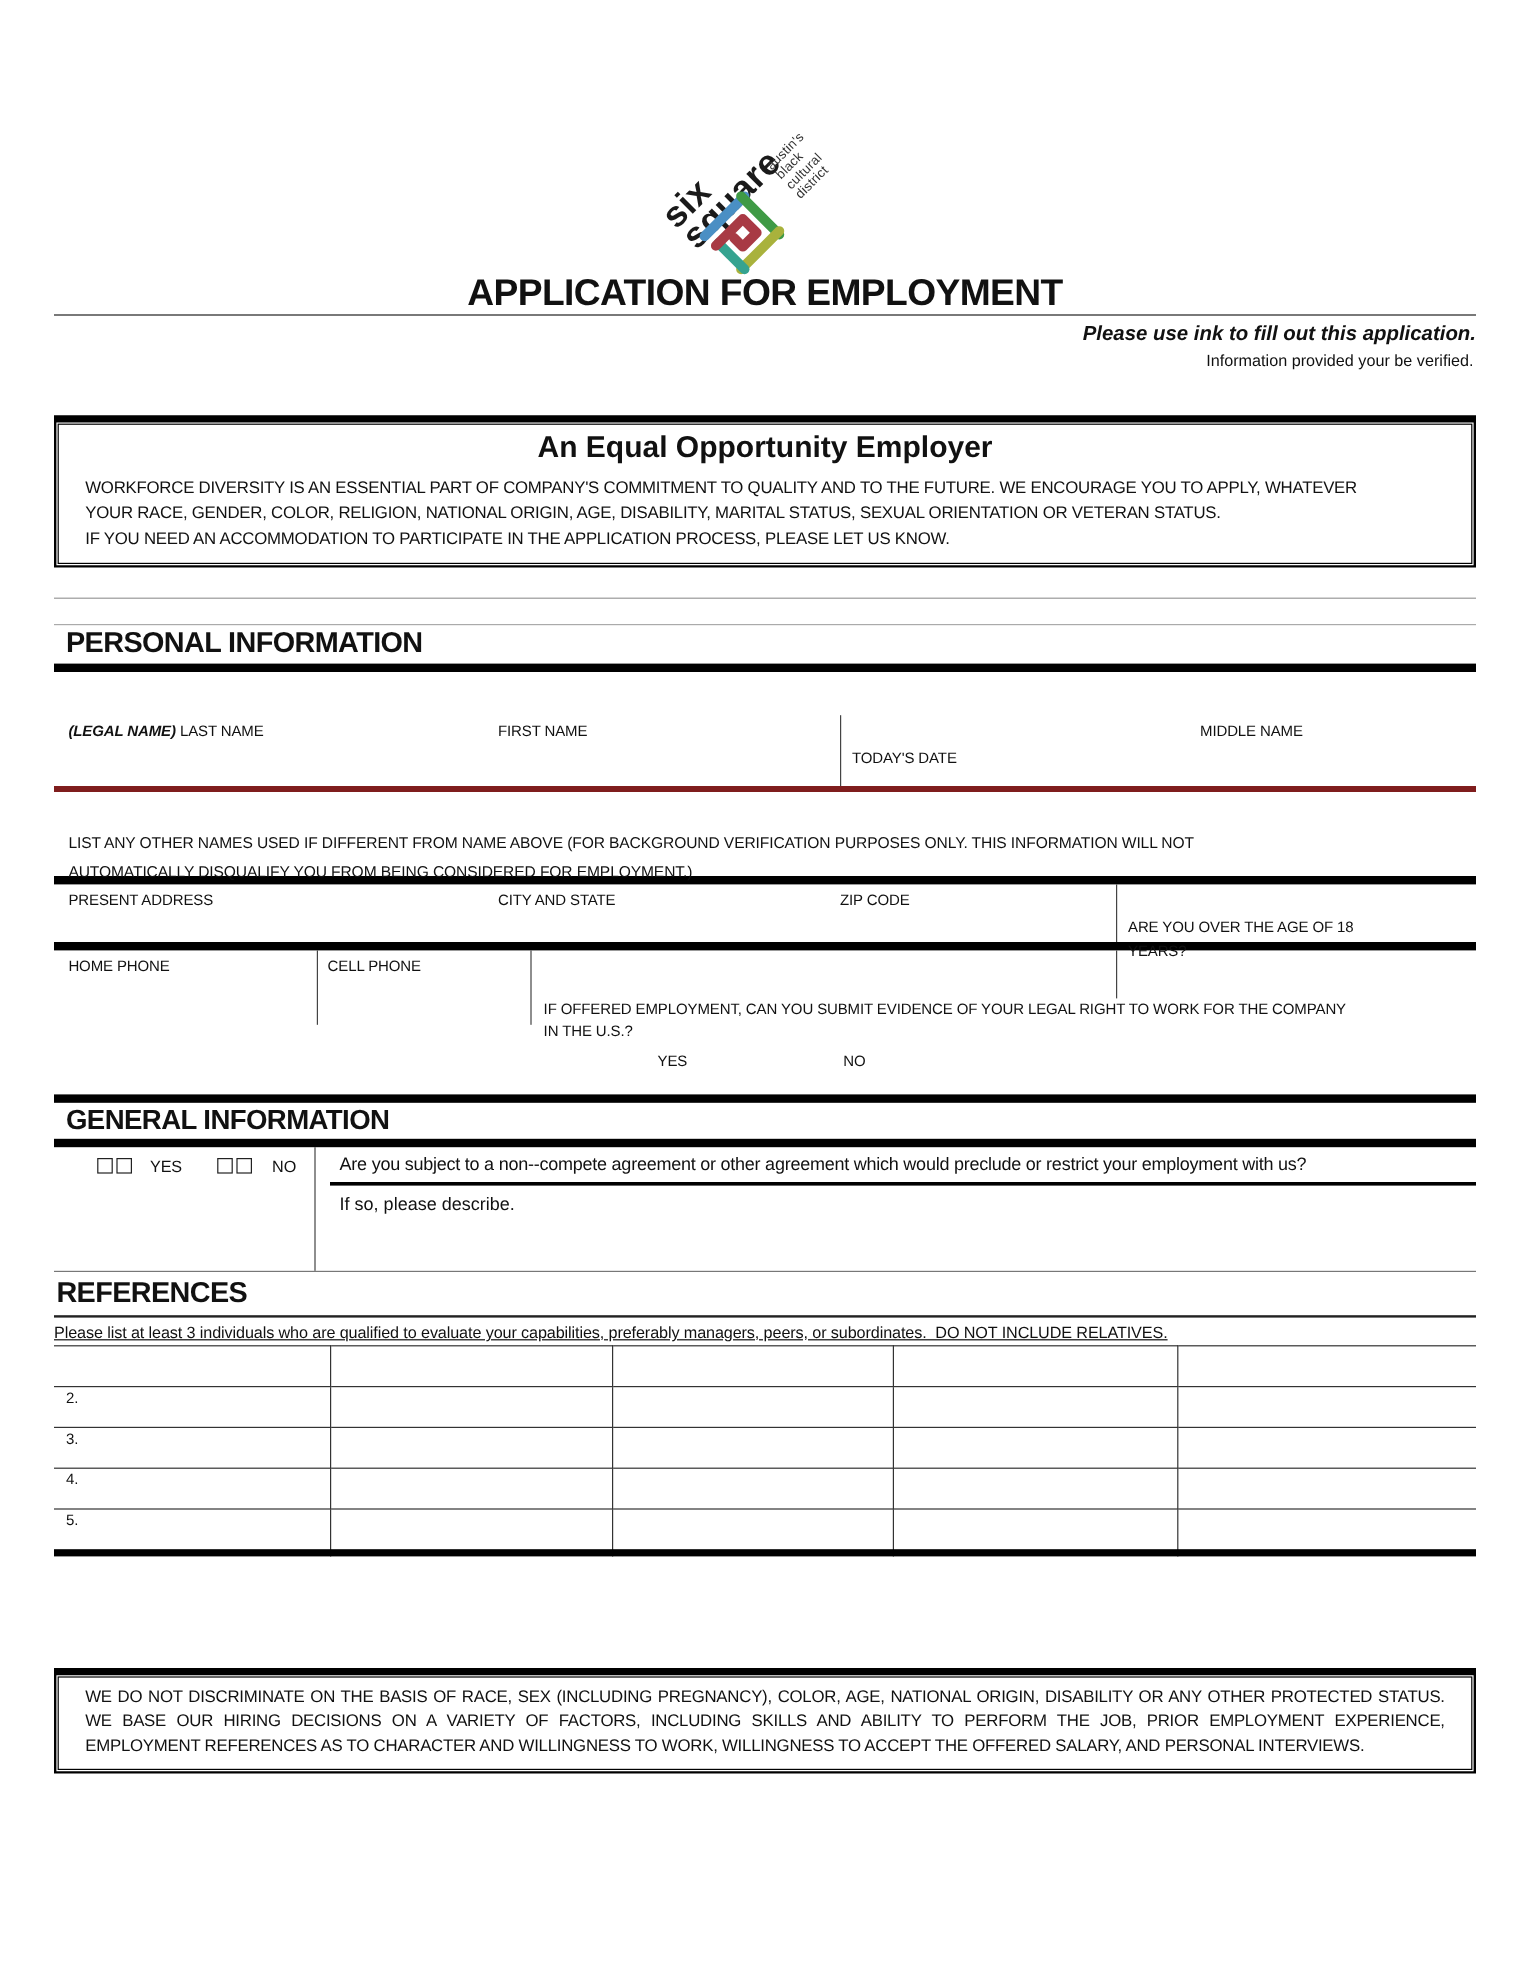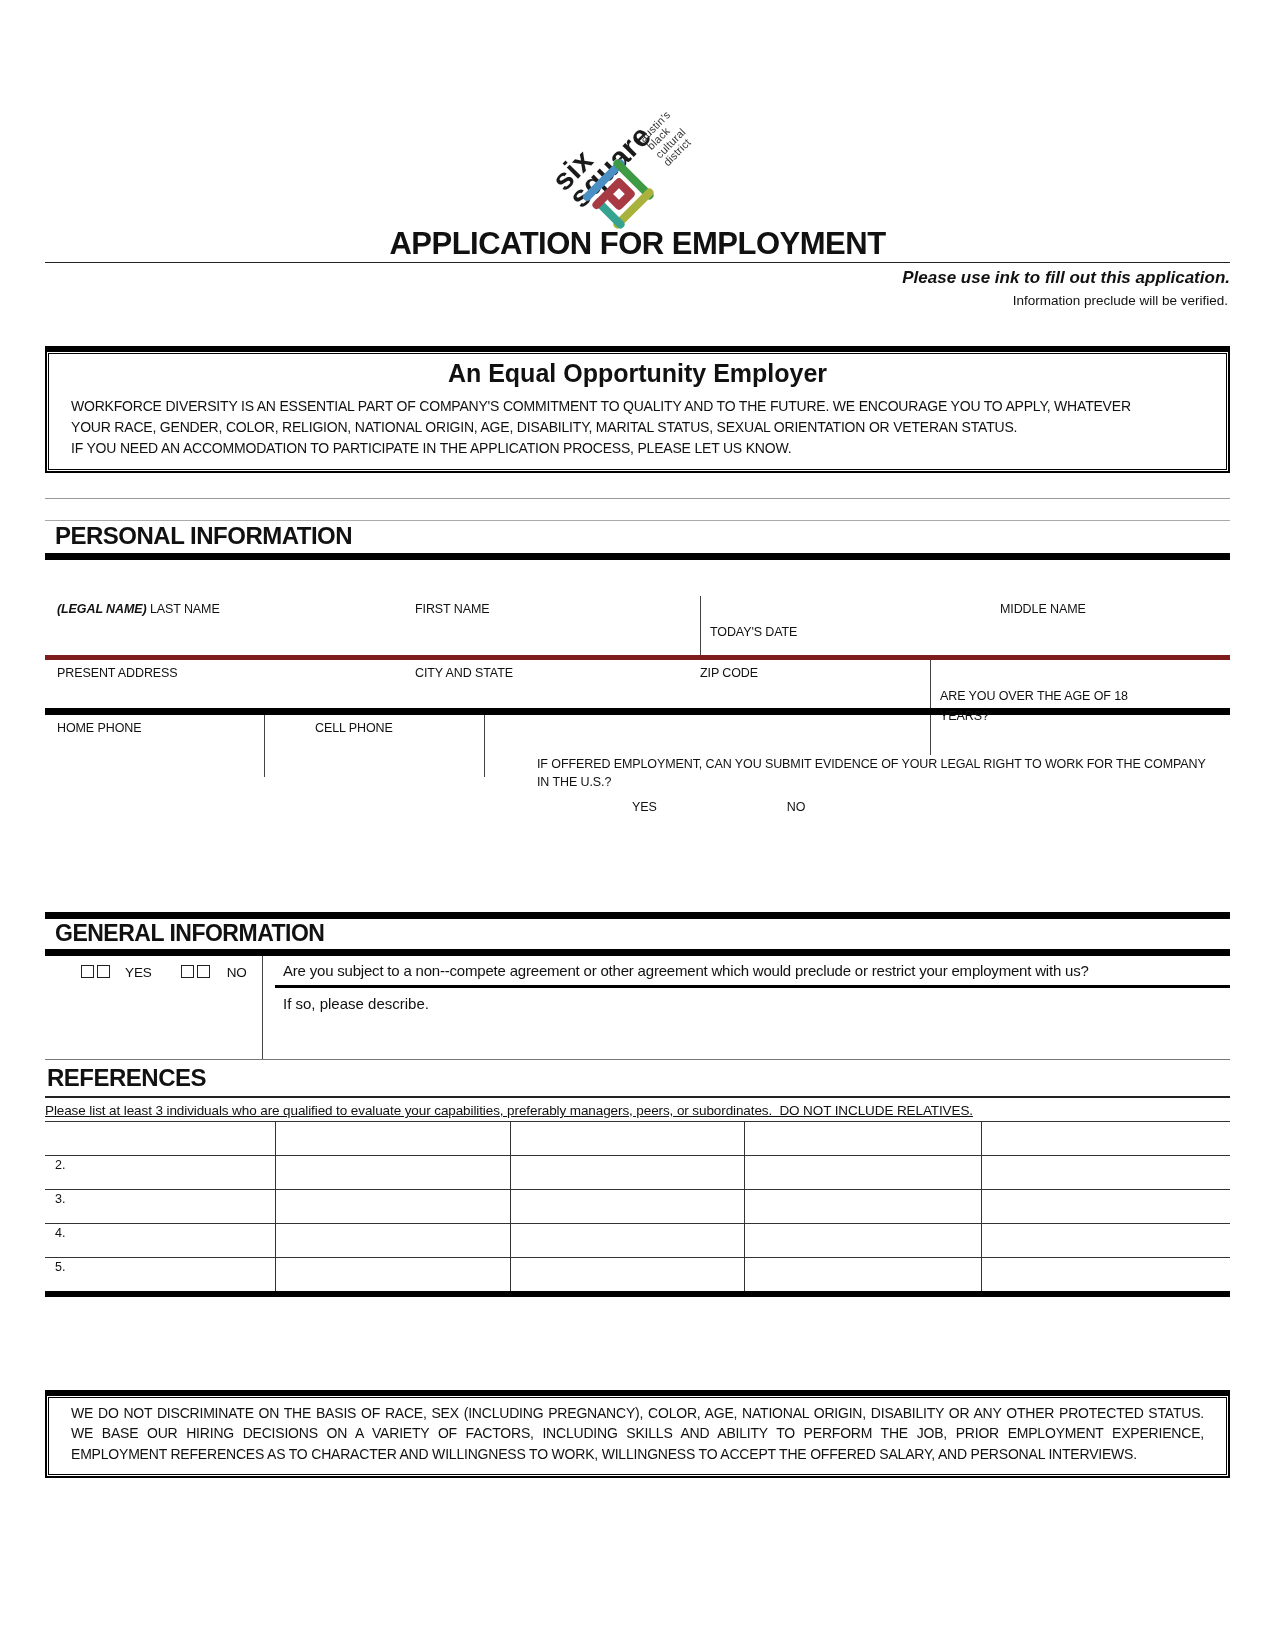--- a/index.html
+++ b/index.html
@@ -40,21 +40,21 @@
   #personal{top:520px;}
   .p-row{display:flex;box-sizing:border-box;font-size:12.5px;letter-spacing:-.1px;}
   .p-row .cell{box-sizing:border-box;padding-top:6px;}
   .c1{width:370px;padding-left:12px;}
   .c2{width:285px;}
   .c3{width:230px;}
   .c4{flex:1;border-left:1px solid #444;padding-left:9px;white-space:pre-line;line-height:1.6;}
   .p-row1{height:64px;border-bottom:5px solid #7f1d1d;margin-top:36px;}
   .p-row2{height:63px;border-bottom:7px solid #000;padding:7px 0 0 12px;font-size:13px;white-space:pre-line;line-height:1.85;letter-spacing:-.1px;}
   .p-row3{height:55px;border-bottom:7px solid #000;}
-  .p-row4{height:62px;position:relative;gap:42px;}
+  .p-row4{height:62px;position:relative;}
   .c-home{width:220px;padding-left:12px;border-right:1px solid #444;}
   .c-cell{width:178px;padding-left:8px;border-right:1px solid #444;}
   .c-work{flex:1;padding:5px 0 0 10px;white-space:pre-line;line-height:1.45;}
   .yesno{display:flex;margin:7px 0 0 95px;gap:130px;font-size:12.5px;}
   .p-row4 .stub-line{position:absolute;left:885px;top:0;height:40px;width:1px;background:#444;}
 
   
   #general{top:912px;}
   #general .sec-head{border-top:none;padding:1px 0 2px 10px;font-size:23px;}
   .gi-row{display:flex;height:104px;border-bottom:1px solid #777;box-sizing:border-box;}
@@ -102,21 +102,21 @@
         <path d="M110,26 L110,114" stroke="#a9b23c"></path>
         <path d="M114,110 L54,110" stroke="#35a390"></path>
         <path d="M54,116 L54,54 L86,54 L86,86 L66,86" stroke="#a83a44"></path>
       </g>
     </svg>
   </div>
 
   <div class="title">APPLICATION FOR EMPLOYMENT</div>
   <div class="rule-title"></div>
   <div class="ink-note">Please use ink to fill out this application.</div>
-  <div class="verify-note">Information preclude will be verified.</div>
+  <div class="verify-note">Information provided your be verified.</div>
 
   <div class="dbox" id="eeo-box">
     <div class="dbox-inner">
       <div class="dbox-title">An Equal Opportunity Employer</div>
       <div class="dbox-body">WORKFORCE DIVERSITY IS AN ESSENTIAL PART OF COMPANY'S COMMITMENT TO QUALITY AND TO THE FUTURE. WE ENCOURAGE YOU TO APPLY, WHATEVER
 YOUR RACE, GENDER, COLOR, RELIGION, NATIONAL ORIGIN, AGE, DISABILITY, MARITAL STATUS, SEXUAL ORIENTATION OR VETERAN STATUS.
 IF YOU NEED AN ACCOMMODATION TO PARTICIPATE IN THE APPLICATION PROCESS, PLEASE LET US KNOW.</div>
     </div>
   </div>
 
@@ -135,20 +135,24 @@
         <span>FIRST NAME</span>
       </div>
       <div class="cell c4">
         <span>TODAY'S DATE</span>
       </div>
       <div class="cell c3">
         <span>MIDDLE NAME</span>
       </div>
     </div>
 
+    <div class="p-row2">
+      <span>LIST ANY OTHER NAMES USED IF DIFFERENT FROM NAME ABOVE (FOR BACKGROUND VERIFICATION PURPOSES ONLY. THIS INFORMATION WILL NOT
+AUTOMATICALLY DISQUALIFY YOU FROM BEING CONSIDERED FOR EMPLOYMENT.)</span>
+    </div>
 
     <div class="p-row p-row3">
       <div class="cell c1">
         <span>PRESENT ADDRESS</span>
       </div>
       <div class="cell c2">
         <span>CITY AND STATE</span>
       </div>
       <div class="cell c3">
         <span>ZIP CODE</span>

